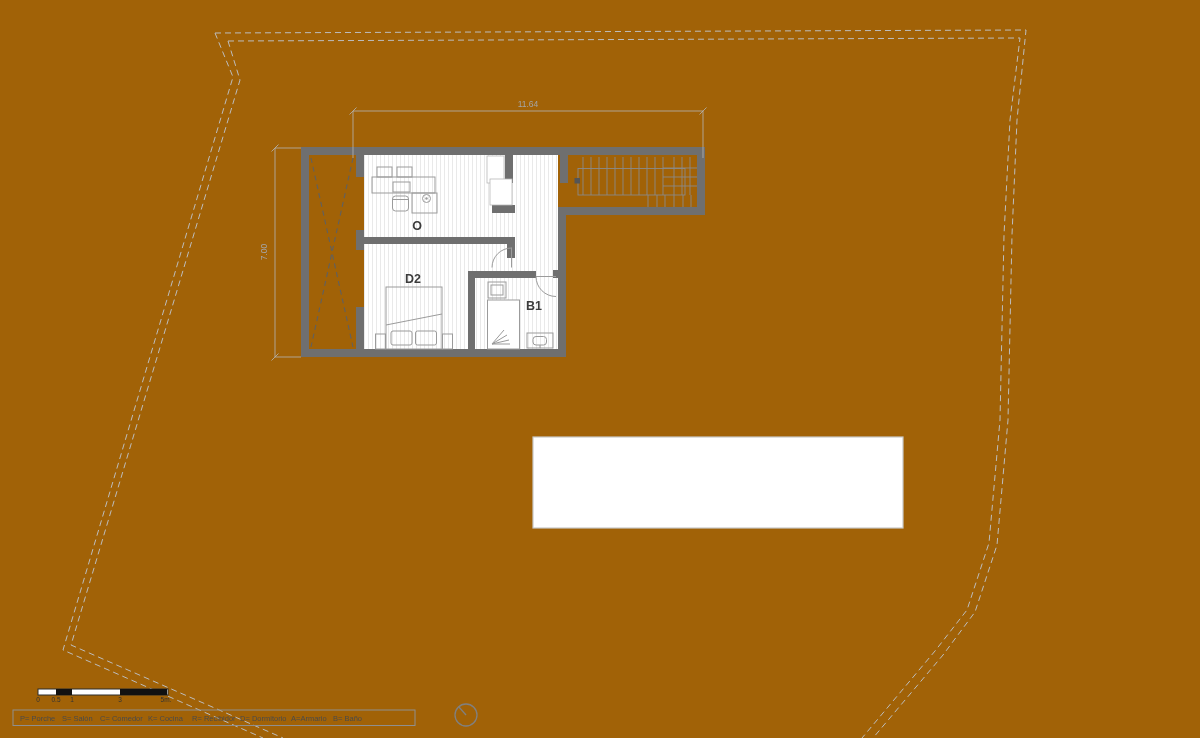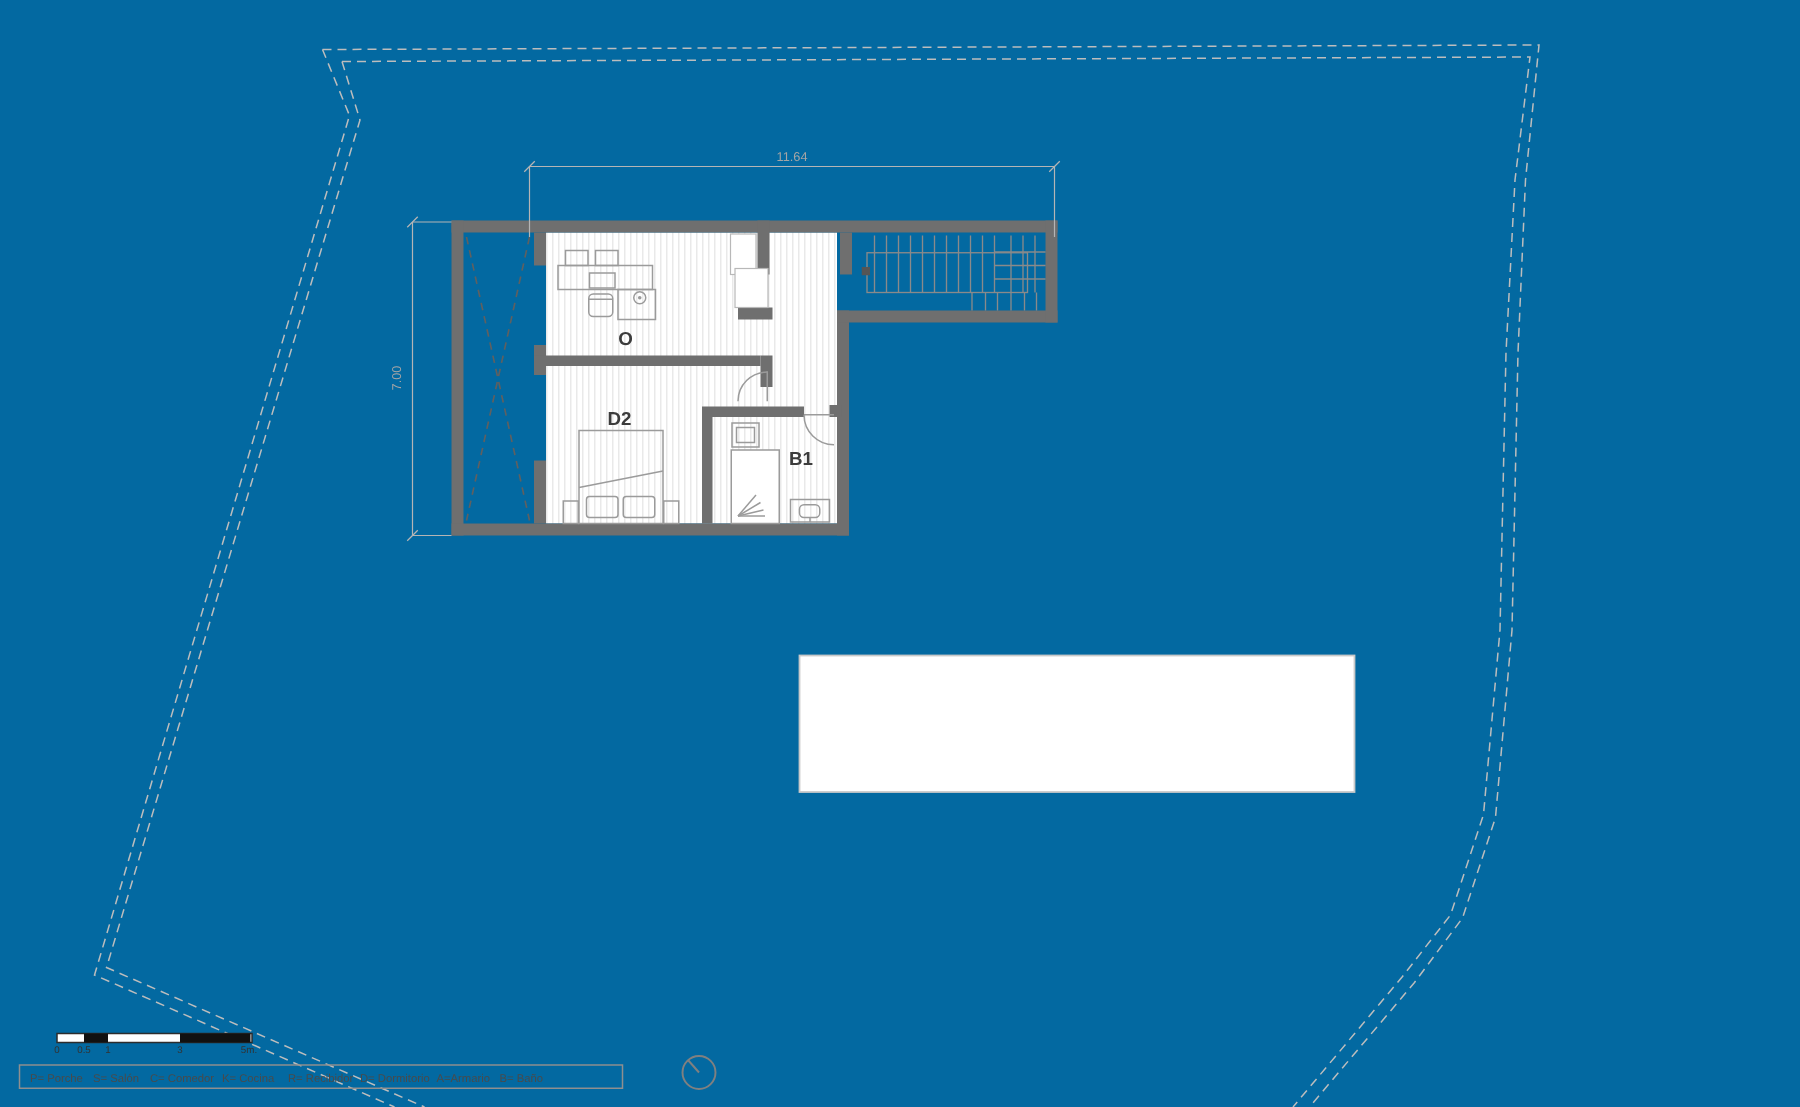--- a/index.html
+++ b/index.html
@@ -1,16 +1,16 @@
 <!DOCTYPE html>
 <html><head>
 <meta charset="utf-8">
 <style>
   html,body{margin:0;padding:0;background:#fff;}
-  .canvas{position:relative;width:1200px;height:738px;background:#0369a1;overflow:hidden;
+  .canvas{position:relative;width:1200px;height:738px;background:#a16207;overflow:hidden;
           font-family:"Liberation Sans", sans-serif;}
   svg text{font-family:"Liberation Sans", sans-serif;}
   .wall{fill:#6f6f6f;stroke:none;}
   .furn{fill:none;stroke:#9b9b9b;stroke-width:1;}
   .furn-white{fill:#ffffff;stroke:#9b9b9b;stroke-width:1;}
   .closet{fill:#ffffff;stroke:#b8b8b8;stroke-width:0.8;}
   .boundary{fill:none;stroke:#bdbdbd;stroke-width:1;stroke-dasharray:6 4;}
   .dim{stroke:#b5b5b5;stroke-width:0.8;fill:none;}
   .dim-text{fill:#a5a5a5;font-size:8.5px;}
   .room-label{fill:#3c3c3c;font-size:12.5px;font-weight:bold;}

